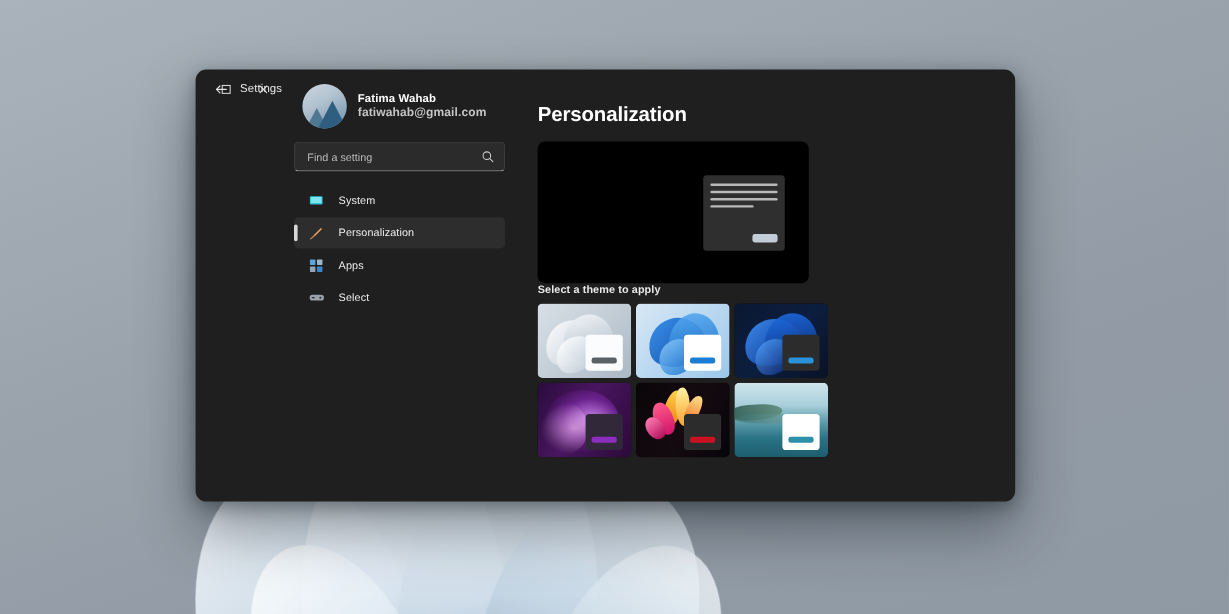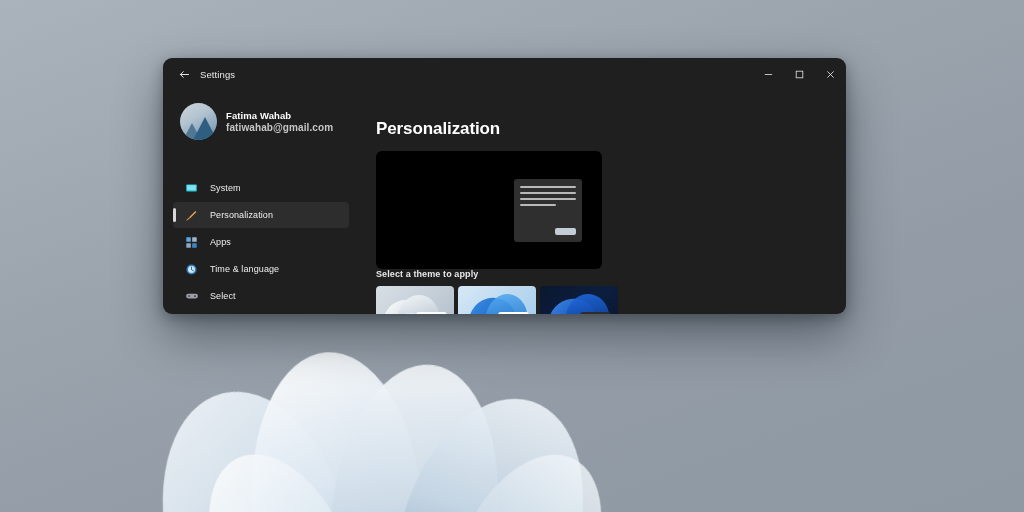--- a/index.html
+++ b/index.html
@@ -23,26 +23,26 @@
   .petal {
     position: absolute;
     border-radius: 50% 50% 46% 46% / 62% 62% 38% 38%;
     filter: blur(0.4px);
   }
 
   
   #settings-window {
     position: absolute;
     left: 163px; top: 58px;
-    width: 683px; height: 256px;
+    width: 683px; height: 360px;
     background: #1f1f1f;
     border-radius: 9px;
     box-shadow: 0 22px 48px rgba(20,28,38,.46), 0 4px 14px rgba(15,22,30,.34);
     overflow: hidden;
-    display: flex; flex-direction: column;
+    display: flex; 
     color: #ffffff;
   }
 
   
   #titlebar {
     height: 33px; flex: 0 0 33px;
     display: flex; align-items: center;
     position: relative;
   }
   #back-button {
@@ -110,21 +110,21 @@
     display: flex; align-items: center;
     padding: 0 8px 0 10px;
   }
   #search-input {
     flex: 1; background: transparent; border: none; outline: none;
     color: #e8e8e8; font-size: 9px; font-family: inherit;
   }
   #search-input::placeholder { color: #b9b9b9; }
   #search-icon { color: #cfcfcf; display: flex; }
 
-  #nav { display: flex; flex-direction: column; gap: 1px; overflow: hidden; margin-top: 30px; }
+  #nav { display: flex; flex-direction: column; gap: 1px; overflow: hidden; }
   .nav-item {
     position: relative;
     height: 26px;
     display: flex; align-items: center; gap: 11px;
     padding-left: 11px;
     border-radius: 4px;
     font-size: 9px; color: #ededed;
     letter-spacing: .1px;
   }
   .nav-item.selected { background: #2d2d2d; }
@@ -267,20 +267,29 @@
         <div id="avatar">
           <span class="mtn-a"></span>
           <span class="mtn-b"></span>
         </div>
         <div class="acct-text">
           <span id="account-name">Fatima Wahab</span>
           <span id="account-email">fatiwahab@gmail.com</span>
         </div>
       </div>
 
+      <div id="search-wrap">
+        <input id="search-input" type="text" placeholder="Find a setting" style="">
+        <span id="search-icon">
+          <svg width="11" height="11" viewBox="0 0 14 14" fill="none" stroke="currentColor" stroke-width="1.1">
+            <circle cx="6" cy="6" r="4"></circle>
+              <path d="M9.1 9.1 L12.4 12.4" stroke-linecap="round"></path>
+          </svg>
+        </span>
+      </div>
 
       <div id="nav">
 
         <div class="nav-item">
           <span class="nav-icon">
             <svg width="13" height="13" viewBox="0 0 16 16">
               <rect x="1.5" y="3" width="13" height="8.6" rx="1.1" fill="#2ec4d6"></rect>
               <rect x="2.6" y="4" width="10.8" height="6.1" rx=".6" fill="#7fe3ef"></rect>
             </svg>
           </span>
@@ -306,30 +315,20 @@
               <rect x="1.6" y="1.6" width="5.6" height="5.6" rx=".7" fill="#5aa7e0"></rect>
               <rect x="8.8" y="1.6" width="5.6" height="5.6" rx=".7" fill="#9fb6c8"></rect>
               <rect x="1.6" y="8.8" width="5.6" height="5.6" rx=".7" fill="#8fa8bd"></rect>
               <rect x="8.8" y="8.8" width="5.6" height="5.6" rx=".7" fill="#3f86c9"></rect>
             </svg>
           </span>
           <span class="nav-label">Apps</span>
         </div>
 
 
-        <div class="nav-item">
-          <span class="nav-icon">
-            <svg width="13" height="13" viewBox="0 0 16 16">
-              <circle cx="8" cy="8" r="6.2" fill="#2c7fc4"></circle>
-              <circle cx="8" cy="8" r="4.3" fill="#cfe6f7"></circle>
-              <path d="M8 5 V8.3 L10.2 9.5" stroke="#1a4f7d" stroke-width="1" fill="none" stroke-linecap="round"></path>
-            </svg>
-          </span>
-          <span class="nav-label">Time &amp; language</span>
-        </div>
 
         <div class="nav-item">
           <span class="nav-icon">
             <svg width="14" height="14" viewBox="0 0 16 16">
               <rect x="1.2" y="5.4" width="13.6" height="5.4" rx="2.7" fill="#9aa0a6"></rect>
               <rect x="3.2" y="7.5" width="2.8" height="1.1" rx=".5" fill="#2b2b2b"></rect>
               <circle cx="11.4" cy="8.1" r="1" fill="#2b2b2b"></circle>
             </svg>
           </span>
           <span class="nav-label">Select</span>

